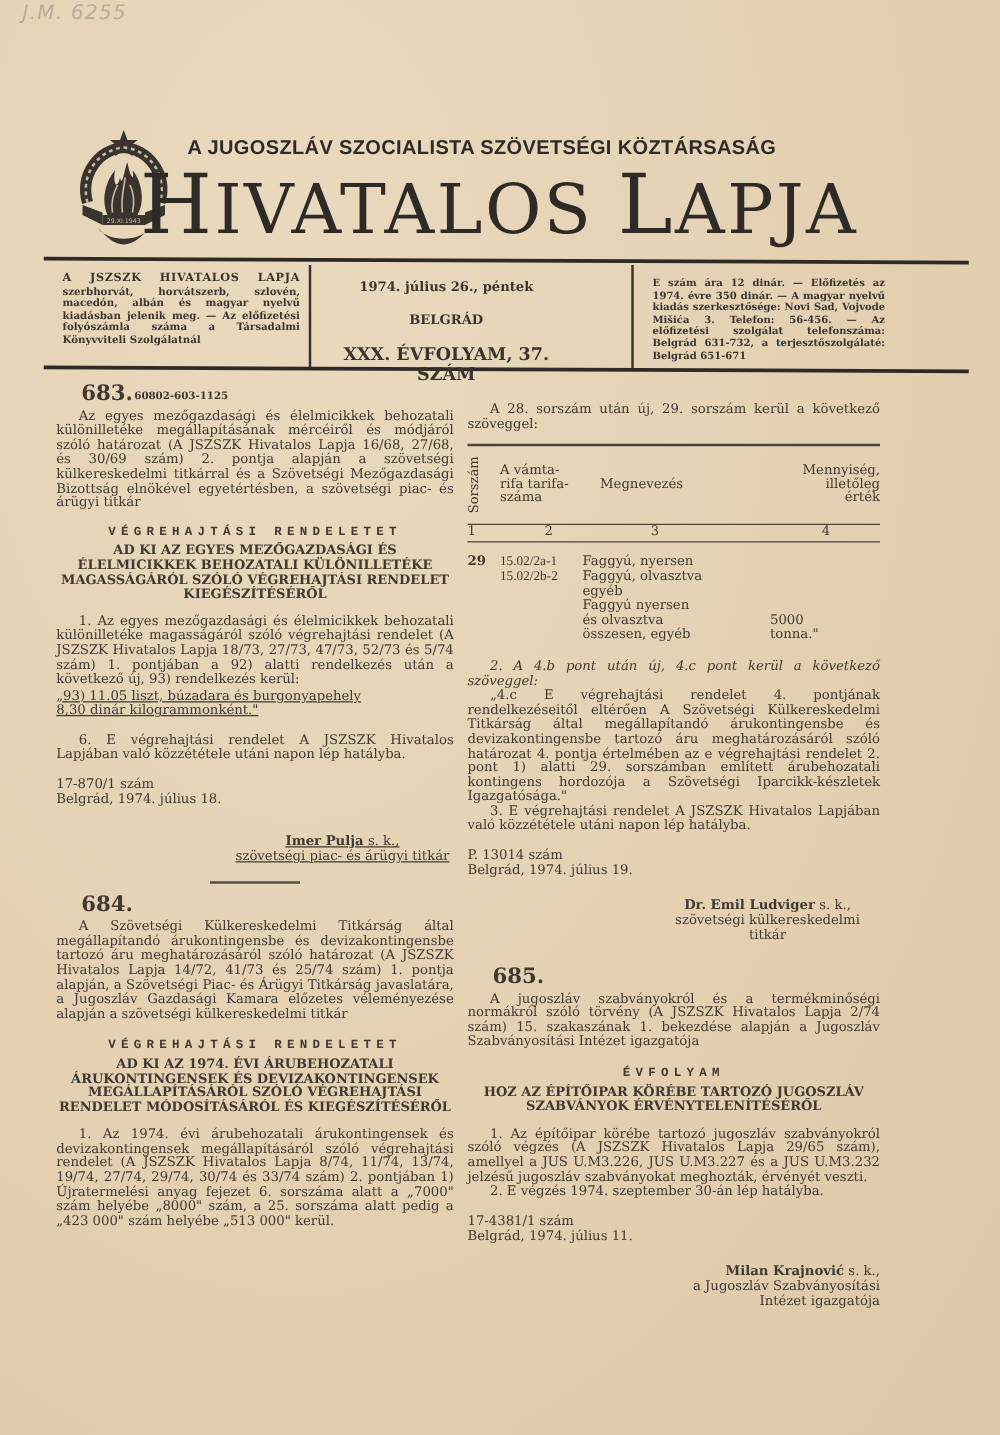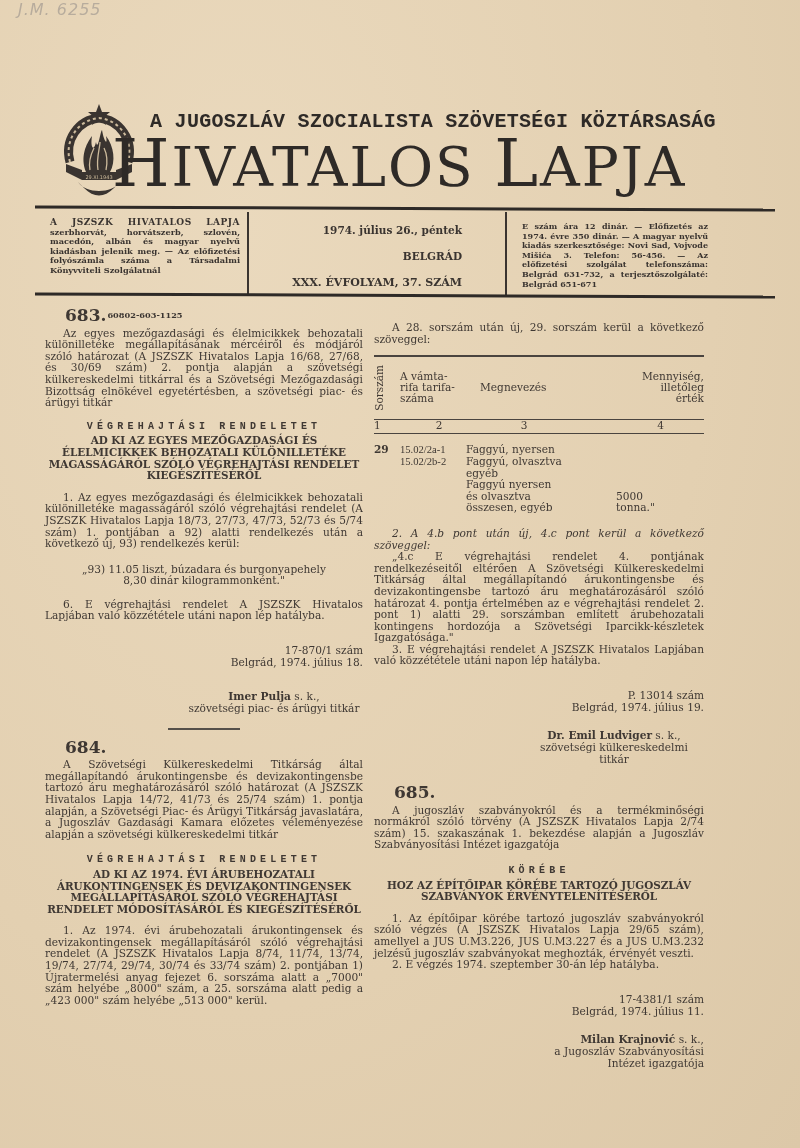--- a/index.html
+++ b/index.html
@@ -14,21 +14,21 @@
   .page { position: absolute; left: 0; top: 0; width: 800px; height: 1148px; }
   .stamp {
     position: absolute; left: 18px; top: 0px;
     font-family: "DejaVu Sans", sans-serif; font-size: 16px; color: #a49b92;
     font-style: italic; letter-spacing: 1px; opacity: .7;
   }
   
   .emblem { position: absolute; left: 56px; top: 102px; width: 86px; height: 100px; }
   .supertitle {
     position: absolute; left: 150px; top: 110px; width: 560px;
-    font-family: Liberation Mono, monospace; font-weight: bold; font-size: 20px;
+    font-family: Liberation Sans, sans-serif; font-weight: bold; font-size: 16px;
     letter-spacing: .3px; color: #2e2a27; white-space: nowrap;
   }
   .maintitle {
     position: absolute; left: 112px; top: 128px; width: 600px;
     font-family: "DejaVu Serif", serif; font-size: 55px; letter-spacing: 2px;
     color: #2e2a27; line-height: 72px; white-space: nowrap;
   }
   .maintitle .cap { font-size: 66px; }
   .rule-top { position: absolute; left: 35px; top: 207px; width: 740px; height: 3px; background: #2e2a27; transform: rotate(.25deg); }
   .rule-bot { position: absolute; left: 35px; top: 294px; width: 740px; height: 3px; background: #2e2a27; transform: rotate(.25deg); }
@@ -37,44 +37,44 @@
     position: absolute; left: 50px; top: 218px; width: 190px;
     font-size: 8.2px; font-weight: bold; line-height: 9.5px; text-align: justify;
     color: #3a3430;
   }
   .hdr-left .l1 { font-size: 9px; letter-spacing: .5px; }
   .hdr-left .acct { text-align: center; display: block; margin-top: 36px; }
   .hdr-mid {
     position: absolute; left: 252px; top: 224px; width: 210px; text-align: center;
     font-weight: bold; font-size: 10.5px; color: #3a3430;
   }
-  .hdr-mid div { margin-bottom: 14px; text-align: right; }
-  .hdr-mid .vol { font-size: 11px; margin-top: 12px; }
+  .hdr-mid div { margin-bottom: 14px; }
+  .hdr-mid .vol { font-size: 14px; margin-top: 12px; }
   .hdr-right {
     position: absolute; left: 522px; top: 222px; width: 186px;
     font-size: 8px; font-weight: bold; line-height: 9.6px; text-align: justify;
     color: #3a3430;
   }
   
   .col { position: absolute; font-size: 10.6px; line-height: 11.6px; color: #3f3833; }
   .col-left { left: 45px; width: 318px; }
   .col-right { left: 374px; width: 330px; }
   .num { font-weight: bold; font-size: 17px; margin: 0 0 6px 20px; font-family: "DejaVu Serif", serif; }
   p { margin: 0; text-align: justify; text-indent: 18px; }
   .spaced {
     font-weight: bold; font-size: 10px; letter-spacing: 4.2px; text-align: center;
     margin: 8px 0 3px 0;
     font-family: Liberation Mono, monospace;
   }
   .subhead {
     font-weight: bold; font-size: 10.4px; line-height: 11.6px; text-align: center;
     margin: 0 0 10px 0; text-transform: none;
   }
-  .quote { text-align: center; margin: 14px 0 12px 0; text-indent: 0; }
-  .ref { text-indent: 0; text-align: right; margin-top: 22px; line-height: 12px; }
+  .quote { text-align: left; margin: 2px 0 12px 0; text-indent: 0; text-decoration: underline; }
+  .ref { text-indent: 0; text-align: left; margin-top: 11px; line-height: 12px; }
   .sign { margin: 18px 0 0 140px; text-align: center; line-height: 12px; }
   .sign b { font-weight: bold; }
   .shortrule { width: 72px; height: 1.5px; background: #55504a; margin: 14px auto 0 auto; }
   
   .tbl { margin-top: 10px; width: 330px; }
   .tbl .trule { height: 1.6px; background: #4a443f; }
   .thead { display: flex; height: 62px; align-items: center; }
   .thead .c1 { width: 18px; writing-mode: vertical-rl; transform: rotate(180deg); font-size: 10.5px; text-align: center; }
   .thead .c2 { width: 70px; padding-left: 8px; line-height: 11px; }
   .thead .c3 { width: 140px; padding-left: 10px; }
@@ -141,21 +141,21 @@
       <p>1. Az egyes mezőgazdasági és élelmicikkek behozatali különilletéke magasságáról szóló végrehajtási rendelet (A JSZSZK Hivatalos Lapja 18/73, 27/73, 47/73, 52/73 és 5/74 szám) 1. pontjában a 92) alatti rendelkezés után a következő új, 93) rendelkezés kerül:</p>
       <div class="quote">
         <div>„93) 11.05 liszt, búzadara és burgonyapehely</div>
         <div>8,30 dinár kilogrammonként."</div>
       </div>
       <p>6. E végrehajtási rendelet A JSZSZK Hivatalos Lapjában való közzététele utáni napon lép hatályba.</p>
       <div class="ref">
         <div>17-870/1 szám</div>
         <div>Belgrád, 1974. július 18.</div>
       </div>
-      <div class="sign" style="margin-top:22px;">
+      <div class="sign" style="margin-top:22px;text-decoration:underline;">
         <div><b>Imer Pulja</b><span> s. k.,</span></div>
         <div>szövetségi piac- és árügyi titkár</div>
       </div>
       <div class="shortrule"></div>
     </div>
 
     <div style="margin-top:12px;">
       <div class="num">684.</div>
       <p>A Szövetségi Külkereskedelmi Titkárság által megállapítandó árukontingensbe és devizakontingensbe tartozó áru meghatározásáról szóló határozat (A JSZSZK Hivatalos Lapja 14/72, 41/73 és 25/74 szám) 1. pontja alapján, a Szövetségi Piac- és Árügyi Titkárság javaslatára, a Jugoszláv Gazdasági Kamara előzetes véleményezése alapján a szövetségi külkereskedelmi titkár</p>
       <div class="spaced" style="margin-top:14px;">VÉGREHAJTÁSI RENDELETET</div>
@@ -221,21 +221,21 @@
       </div>
       <div class="sign" style="margin-left:150px; margin-top:16px;">
         <div><b>Dr. Emil Ludviger</b><span> s. k.,</span></div>
         <div>szövetségi külkereskedelmi titkár</div>
       </div>
     </div>
 
     <div style="margin-top:22px;">
       <div class="num">685.</div>
       <p>A jugoszláv szabványokról és a termékminőségi normákról szóló törvény (A JSZSZK Hivatalos Lapja 2/74 szám) 15. szakaszának 1. bekezdése alapján a Jugoszláv Szabványosítási Intézet igazgatója</p>
-      <div class="spaced" style="margin-top:14px;">KÖRÉBE</div>
+      <div class="spaced" style="margin-top:14px;">ÉVFOLYAM</div>
       <div class="subhead">HOZ AZ ÉPÍTŐIPAR KÖRÉBE TARTOZÓ JUGOSZLÁV SZABVÁNYOK ÉRVÉNYTELENÍTÉSÉRŐL</div>
       <p>1. Az építőipar körébe tartozó jugoszláv szabványokról szóló végzés (A JSZSZK Hivatalos Lapja 29/65 szám), amellyel a JUS U.M3.226, JUS U.M3.227 és a JUS U.M3.232 jelzésű jugoszláv szabványokat meghozták, érvényét veszti.</p>
       <p>2. E végzés 1974. szeptember 30-án lép hatályba.</p>
       <div class="ref">
         <div>17-4381/1 szám</div>
         <div>Belgrád, 1974. július 11.</div>
       </div>
       <div class="sign" style="margin-top:16px;text-align:right;">
         <div><b>Milan Krajnović</b><span> s. k.,</span></div>
         <div>a Jugoszláv Szabványosítási Intézet igazgatója</div>

